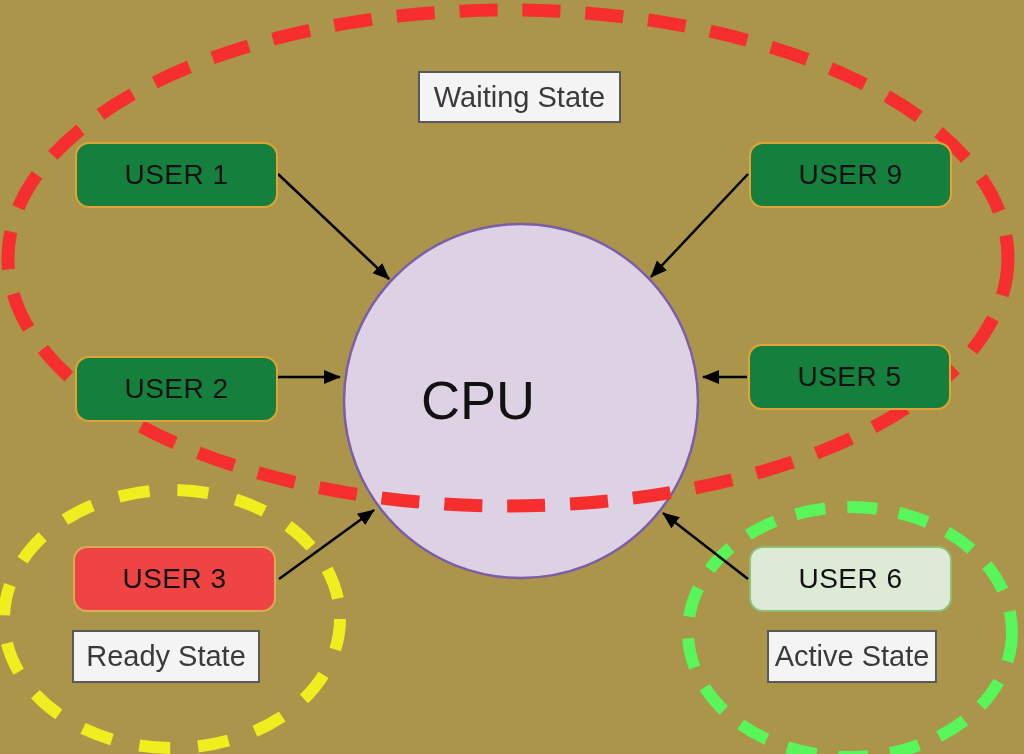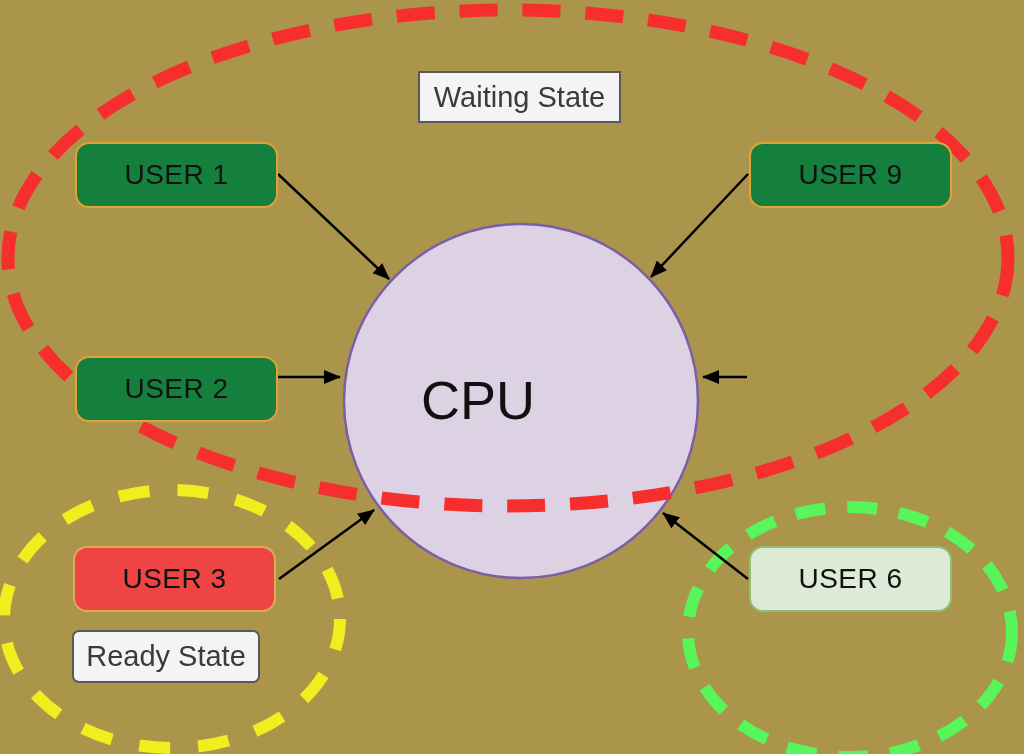--- a/index.html
+++ b/index.html
@@ -55,21 +55,21 @@
   }
 
   #user1 { left: 75px;  top: 142px; }
   #user2 { left: 75px;  top: 344px; margin-top: 12px; }
   #user3 { left: 73px;  top: 546px; }
   #user4 { left: 749px; top: 142px; }
   #user5 { left: 748px; top: 344px; }
   #user6 { left: 749px; top: 546px; }
 
   #waiting-label { left: 418px; top: 71px;  width: 203px; height: 52px; }
-  #ready-label   { left: 72px;  top: 630px; width: 188px; height: 53px; border-radius: 7px; }
+  #ready-label   { left: 72px;  top: 630px; width: 188px; height: 53px; }
   #active-label  { left: 767px; top: 630px; width: 170px; height: 53px; }
 </style>
 </head>
 <body>
 
 <div id="stage">
 
   <svg width="1024" height="754" viewBox="0 0 1024 754">
     <defs>
       <marker id="ah" markerUnits="userSpaceOnUse" markerWidth="18" markerHeight="14" refX="16" refY="7" orient="auto">
@@ -94,18 +94,20 @@
       <line x1="748" y1="579" x2="663" y2="513" marker-end="url(#ah)"></line>
     </g>
   </svg>
 
   <div class="cpu-label">CPU</div>
 
   <div id="user1" class="user-box user-waiting">USER 1</div>
   <div id="user2" class="user-box user-waiting">USER 2</div>
   <div id="user3" class="user-box user-ready">USER 3</div>
   <div id="user4" class="user-box user-waiting">USER 9</div>
+  <div id="user5" class="user-box user-waiting">USER 5</div>
   <div id="user6" class="user-box user-active">USER 6</div>
 
   <div id="waiting-label" class="state-label">Waiting State</div>
   <div id="ready-label" class="state-label">Ready State</div>
+  <div id="active-label" class="state-label">Active State</div>
 
 </div>
 
 </body></html>

